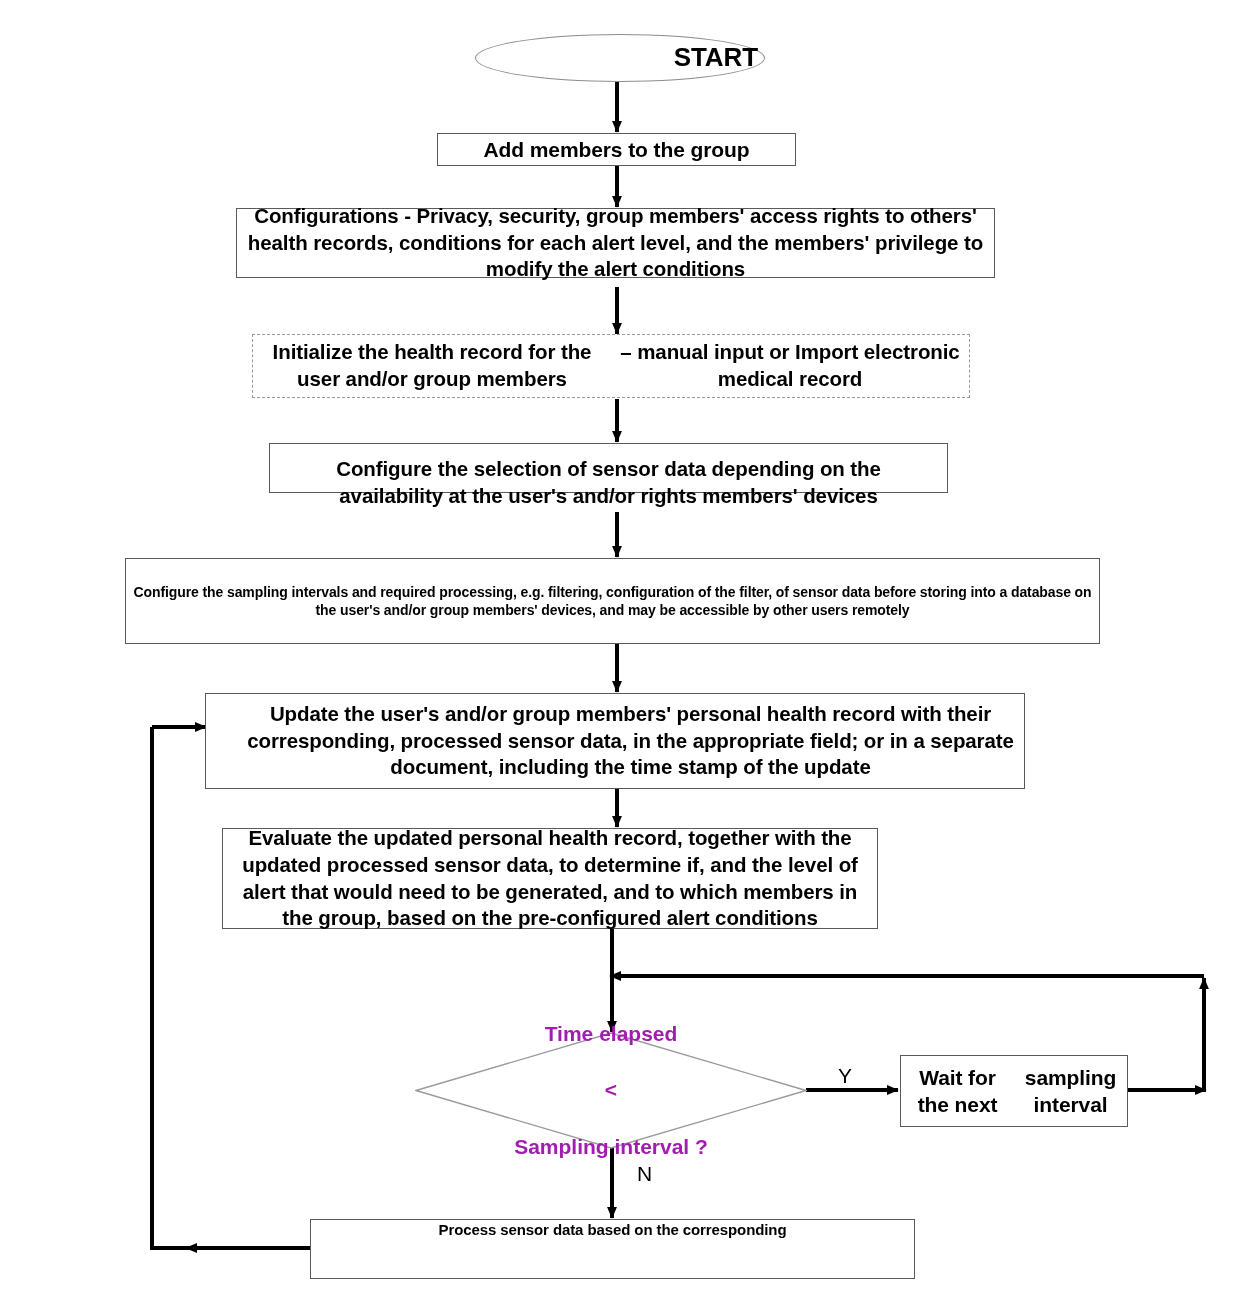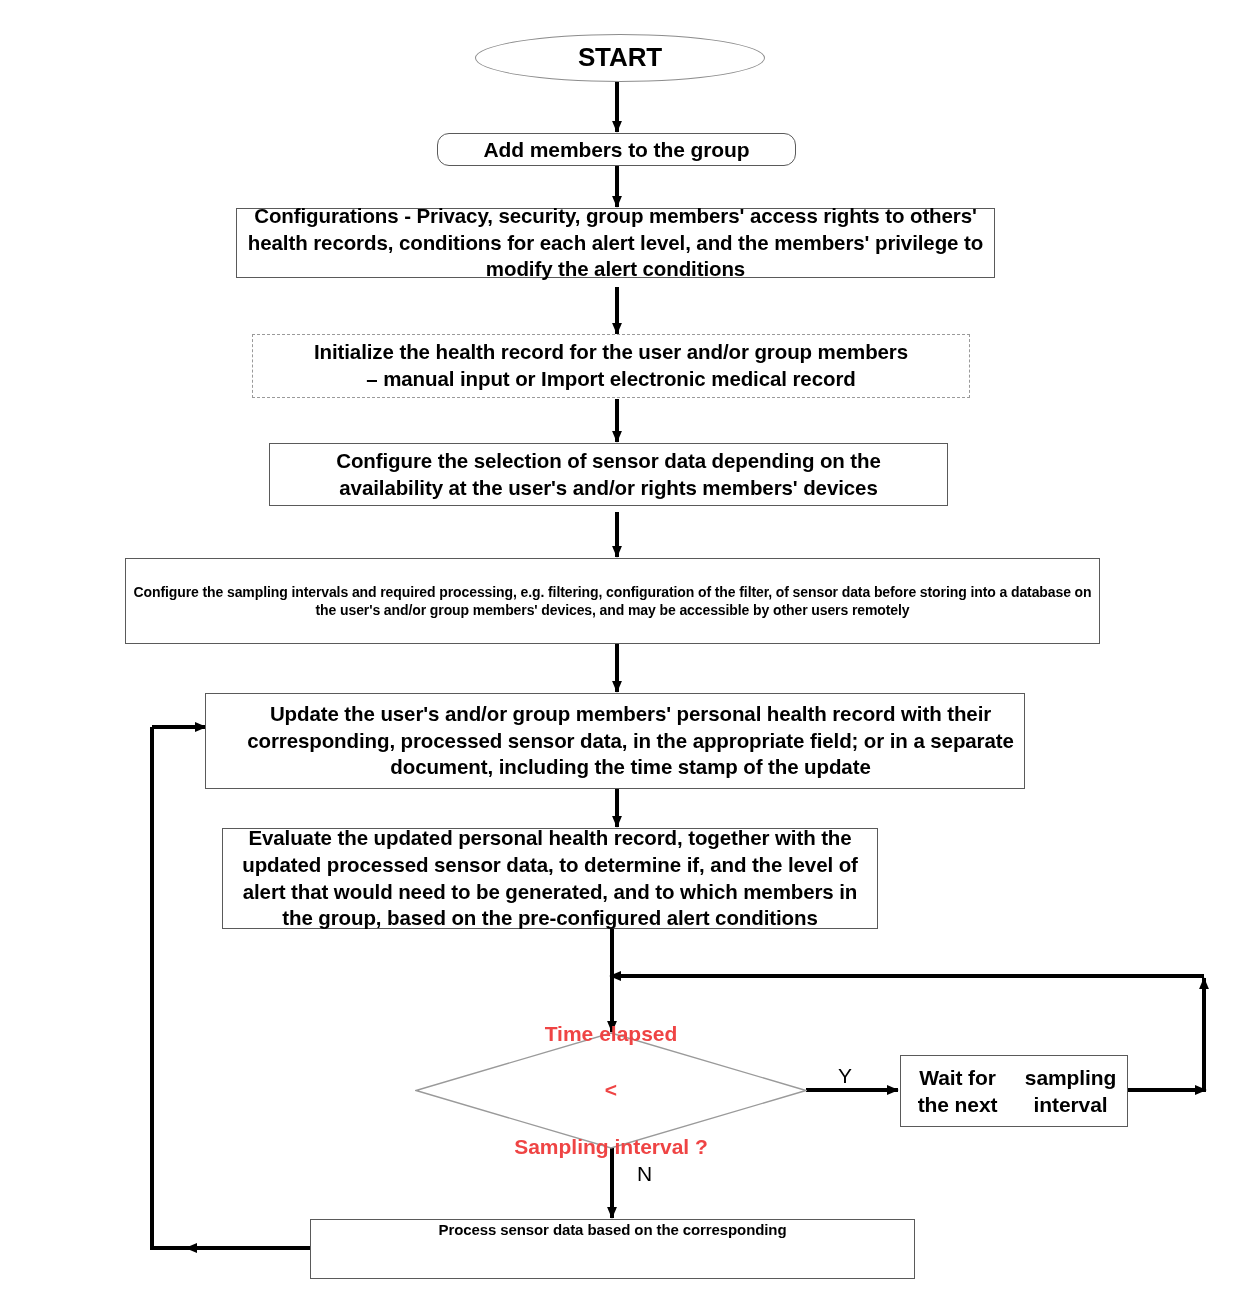--- a/index.html
+++ b/index.html
@@ -44,35 +44,36 @@
   .proc {
     border: 1.4px solid #5a5a5a;
   }
   .proc-faint {
     border: 1.3px dashed #9a9a9a;
     background: #ffffff;
   }
   .terminator {
     border: 1.4px solid #8d8d8d;
     border-radius: 50%;
+    text-align: right;
   }
   .diamond-wrap {
     position: absolute;
     z-index: 3;
     display: flex;
     align-items: center;
     justify-content: center;
   }
   .diamond-label {
     position: relative;
     z-index: 4;
     text-align: center;
     font-weight: bold;
     line-height: 1.34;
-    color: #ef4444;
+    color: #a21caf;
     white-space: pre-line;
   }
   .edge-label {
     position: absolute;
     font-weight: normal;
     color: #000000;
     z-index: 4;
     font-size: 21px;
   }
 </style>
@@ -115,34 +116,34 @@
     <line x1="310" y1="1248" x2="186" y2="1248" stroke="#000000" stroke-width="4" marker-end="url(#ah)"></line>
     <line x1="152" y1="1248" x2="152" y2="727" stroke="#000000" stroke-width="4"></line>
     <line x1="188" y1="1248" x2="150" y2="1248" stroke="#000000" stroke-width="4"></line>
     <line x1="152" y1="727" x2="206" y2="727" stroke="#000000" stroke-width="4" marker-end="url(#ah)"></line>
   </svg>
 
   <div class="node terminator" style="left:475px; top:34px; width:290px; height:48px; font-size:26px;">
     <span class="txt">START</span>
   </div>
 
-  <div class="node proc" style="left:437px; top:133px; width:359px; height:33px; font-size:21px;border-radius:12px;">
+  <div class="node proc" style="left:437px; top:133px; width:359px; height:33px; font-size:21px;">
     <span class="txt">Add members to the group</span>
   </div>
 
   <div class="node proc" style="left:236px; top:208px; width:759px; height:70px; font-size:20.5px;">
     <span class="txt">Configurations - Privacy, security, group members' access rights to others' health records, conditions for each alert level, and the members' privilege to modify the alert conditions</span>
   </div>
 
-  <div class="node proc-faint" style="left:252px; top:334px; width:718px; height:64px; font-size:20.5px; flex-direction:column; justify-content:space-between; padding:4px 0;">
+  <div class="node proc-faint" style="left:252px; top:334px; width:718px; height:64px; font-size:20.5px; flex-direction:row; justify-content:flex-end; padding:4px 0;">
     <span class="txt">Initialize the health record for the user and/or group members</span>
     <span class="txt">– manual input or Import electronic medical record</span>
   </div>
 
-  <div class="node proc" style="left:269px; top:443px; width:679px; height:63px; font-size:20.5px; flex-direction:column; justify-content:space-around; padding:4px 0;">
+  <div class="node proc" style="left:269px; top:443px; width:679px; height:50px; font-size:20.5px; flex-direction:column; justify-content:space-around; padding:12px 0;">
     <span class="txt">Configure the selection of sensor data depending on the</span>
     <span class="txt">availability at the user's and/or rights members' devices</span>
   </div>
 
   <div class="node proc" style="left:125px; top:558px; width:975px; height:86px; font-size:14px;">
     <span class="txt">Configure the sampling intervals and required processing, e.g. filtering, configuration of the filter, of sensor data before storing into a database on the user's and/or group members' devices, and may be accessible by other users remotely</span>
   </div>
 
   <div class="node proc" style="left:205px; top:693px; width:820px; height:96px; font-size:20.5px;padding-left:31px;">
     <span class="txt">Update the user's and/or group members' personal health record with their corresponding, processed sensor data, in the appropriate field; or in a separate document, including the time stamp of the update</span>

